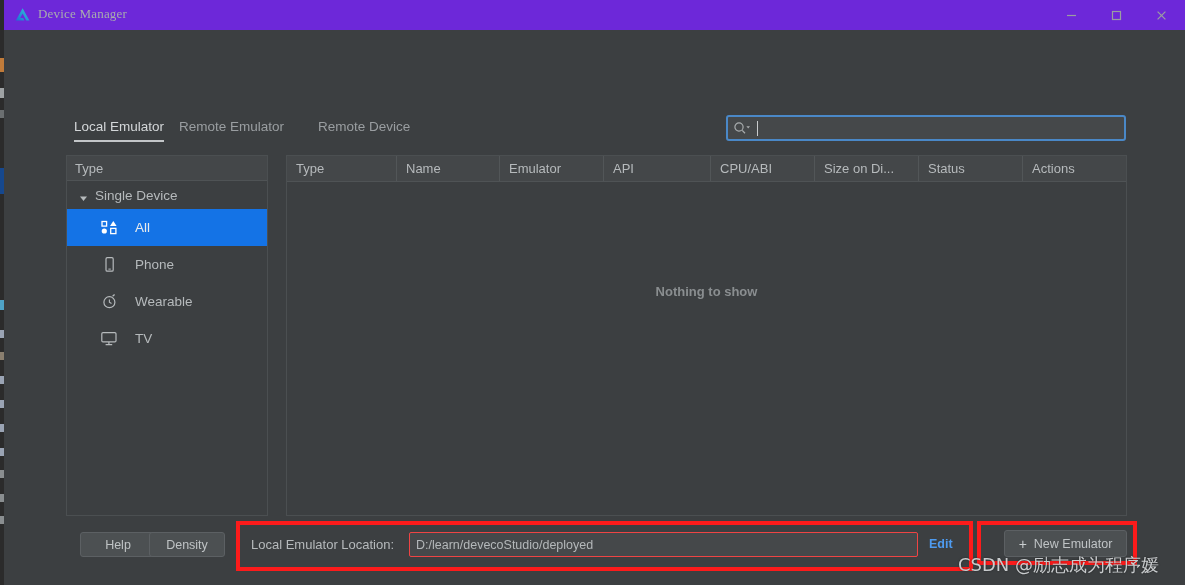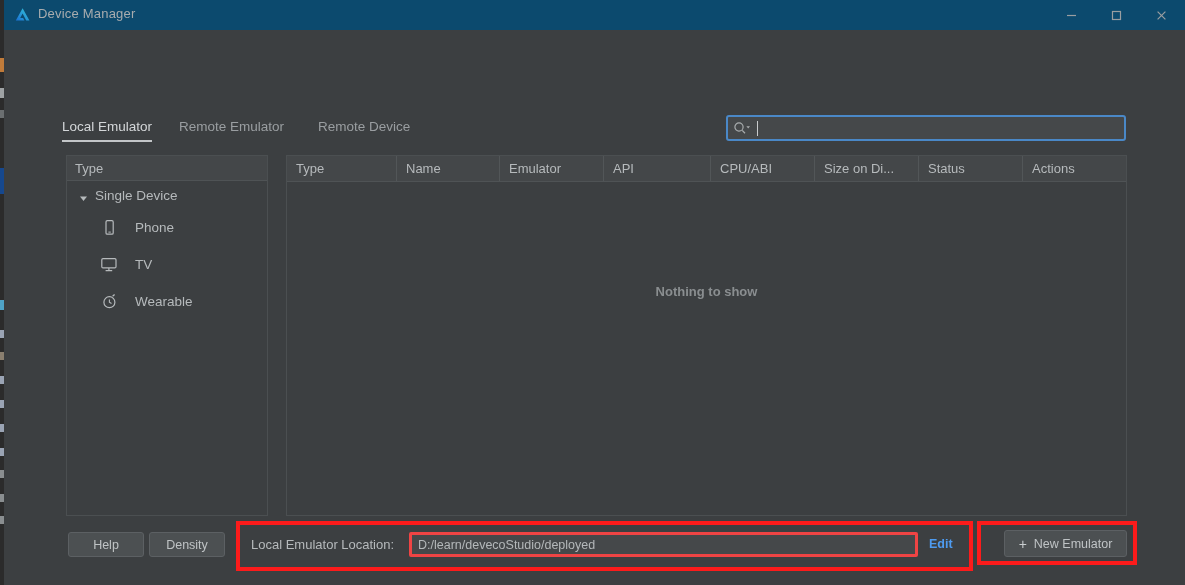--- a/index.html
+++ b/index.html
@@ -21,21 +21,22 @@
 
   #window {
     position: absolute; left: 4px; top: 0;
     width: 1181px; height: 585px;
     background: #3c3f41;
   }
 
   
   #titlebar {
     position: absolute; left: 0; top: 0; width: 1181px; height: 30px;
-    background: #0c4a6e;
+    background: #6d28d9;
+    font-family: Liberation Serif, serif;
   }
   #app-logo {
     position: absolute; left: 10px; top: 7px; width: 17px; height: 16px;
   }
   #title-text {
     position: absolute; left: 34px; top: 6px;
     font-size: 13px; color: #a8acae; letter-spacing: .2px;
   }
   .wbtn {
     position: absolute; top: 0; width: 45px; height: 30px;
@@ -134,31 +135,31 @@
     text-align: center; font-size: 13px; color: #8a8e90; font-weight: bold;
   }
 
   
   .btn {
     position: absolute; height: 25px;
     background: #4c5052; border: 1px solid #5c6063; border-radius: 3px;
     color: #bfc3c5; font-size: 12.5px;
     display: flex; align-items: center; justify-content: center;
   }
-  #btn-help { left: 64px; top: 532px; width: 76px; }
+  #btn-help { left: 76px; top: 532px; width: 76px; }
   #btn-refresh { left: 145px; top: 532px; width: 76px; }
 
   #loc-label {
     position: absolute; left: 247px; top: 537px;
     font-size: 13px; color: #b6babc;
   }
   #loc-input {
     position: absolute; left: 405px; top: 532px;
     width: 509px; height: 25px;
-    background: #45484a; border: 3px solid #ef4444; border-radius: 2px;
+    background: #45484a; border: 1px solid #ef4444; border-radius: 2px;
     color: #b4b8ba; font-size: 12.5px;
     font-family: "Liberation Sans", sans-serif;
     padding-left: 6px; outline: none;
   }
   #loc-edit {
     position: absolute; left: 925px; top: 537px;
     font-size: 12.5px; color: #4e9bf0; text-decoration: none; font-weight: bold;
   }
   #btn-new-emulator {
     position: absolute; left: 1000px; top: 530px;
@@ -232,21 +233,21 @@
     </div>
     <div class="wbtn" id="btn-close">
       <svg width="13" height="13" viewBox="0 0 13 13">
           <path d="M2.6 2.6 L10.4 10.4 M10.4 2.6 L2.6 10.4" stroke="#9a9ea1" stroke-width="1.2"></path>
         </svg>
     </div>
   </div>
 
 
   <div id="tabs">
-    <div class="tab active" style="left:0px;">Local Emulator</div>
+    <div class="tab active" style="left:12px;">Local Emulator</div>
     <div class="tab" style="left:117px;">Remote Emulator</div>
     <div class="tab" style="left:256px;">Remote Device</div>
   </div>
 
   <div id="search-wrap">
     <span id="search-icon">
       <svg width="18" height="14" viewBox="0 0 18 14">
         <circle cx="6" cy="6" r="4.1" fill="none" stroke="#a9adaf" stroke-width="1.2"></circle>
         <path d="M9.2 9.4 L12 12.2" stroke="#a9adaf" stroke-width="1.3"></path>
         <path d="M13.4 5.2 L17 5.2 L15.2 7.6 Z" fill="#a9adaf"></path>
@@ -263,50 +264,61 @@
 
     <div class="tree-group">
       <span class="tree-arrow">
         <svg width="9" height="9" viewBox="0 0 9 9">
             <path d="M1 2.6 L8 2.6 L4.5 7 Z" fill="#b6babc"></path>
           </svg>
       </span>
       <span>Single Device</span>
     </div>
 
+    <div class="tree-item selected">
+      <span class="ti-icon">
+        <svg width="17" height="15" viewBox="0 0 17 15">
+          <rect x="1" y="1.5" width="4.6" height="4.6" fill="none" stroke="#ffffff" stroke-width="1.3"></rect>
+          <path d="M12.3 1 L15.6 6.1 L9 6.1 Z" fill="#ffffff"></path>
+          <circle cx="3.3" cy="11" r="2.6" fill="#ffffff"></circle>
+          <rect x="9.7" y="8.4" width="5.2" height="5.2" fill="none" stroke="#ffffff" stroke-width="1.3"></rect>
+        </svg>
+      </span>
+      <span class="ti-label">All</span>
+    </div>
 
     <div class="tree-item">
       <span class="ti-icon">
         <svg width="17" height="17" viewBox="0 0 17 17">
           <rect x="5" y="1.6" width="7.2" height="13.6" rx="1.3" fill="none" stroke="#b6babc" stroke-width="1.2"></rect>
           <path d="M7.4 13.1 H9.8" stroke="#b6babc" stroke-width="1"></path>
         </svg>
       </span>
       <span class="ti-label">Phone</span>
-    </div>
-
-    <div class="tree-item">
-      <span class="ti-icon">
-        <svg width="18" height="17" viewBox="0 0 18 17">
-          <rect x="1.8" y="2.6" width="14.2" height="9.3" rx="1.2" fill="none" stroke="#b6babc" stroke-width="1.2"></rect>
-          <path d="M8.9 11.9 V14.4 M5.6 14.6 H12.2" stroke="#b6babc" stroke-width="1.2"></path>
-        </svg>
-      </span>
-      <span class="ti-label">TV</span>
     </div>
 
     <div class="tree-item">
       <span class="ti-icon">
         <svg width="17" height="17" viewBox="0 0 17 17">
           <circle cx="8.4" cy="9.2" r="5.5" fill="none" stroke="#b6babc" stroke-width="1.2"></circle>
           <path d="M8.4 6.6 V9.2 L10.5 10.5" stroke="#b6babc" stroke-width="1.1" fill="none"></path>
           <path d="M11.6 3.2 L13.6 1.4" stroke="#b6babc" stroke-width="1.3"></path>
         </svg>
       </span>
       <span class="ti-label">Wearable</span>
+    </div>
+
+    <div class="tree-item">
+      <span class="ti-icon">
+        <svg width="18" height="17" viewBox="0 0 18 17">
+          <rect x="1.8" y="2.6" width="14.2" height="9.3" rx="1.2" fill="none" stroke="#b6babc" stroke-width="1.2"></rect>
+          <path d="M8.9 11.9 V14.4 M5.6 14.6 H12.2" stroke="#b6babc" stroke-width="1.2"></path>
+        </svg>
+      </span>
+      <span class="ti-label">TV</span>
     </div>
   </div>
 
   <div id="table-panel">
     <div id="table-head">
       <div class="th" style="width:110px;">Type</div>
       <div class="th" style="width:103px;text-align:right;">Name</div>
       <div class="th" style="width:104px;">Emulator</div>
       <div class="th" style="width:107px;">API</div>
       <div class="th" style="width:104px;text-align:center;">CPU/ABI</div>
@@ -325,13 +337,14 @@
   <a id="loc-edit" href="#">Edit</a>
 
   <div id="btn-new-emulator">
     <span class="plus">+</span>
     <span>New Emulator</span>
   </div>
 
   <div class="anno" id="anno-location"></div>
   <div class="anno" id="anno-new-emu"></div>
 
+  <div id="watermark">CSDN @励志成为程序媛</div>
 </div>
 
 </body></html>

